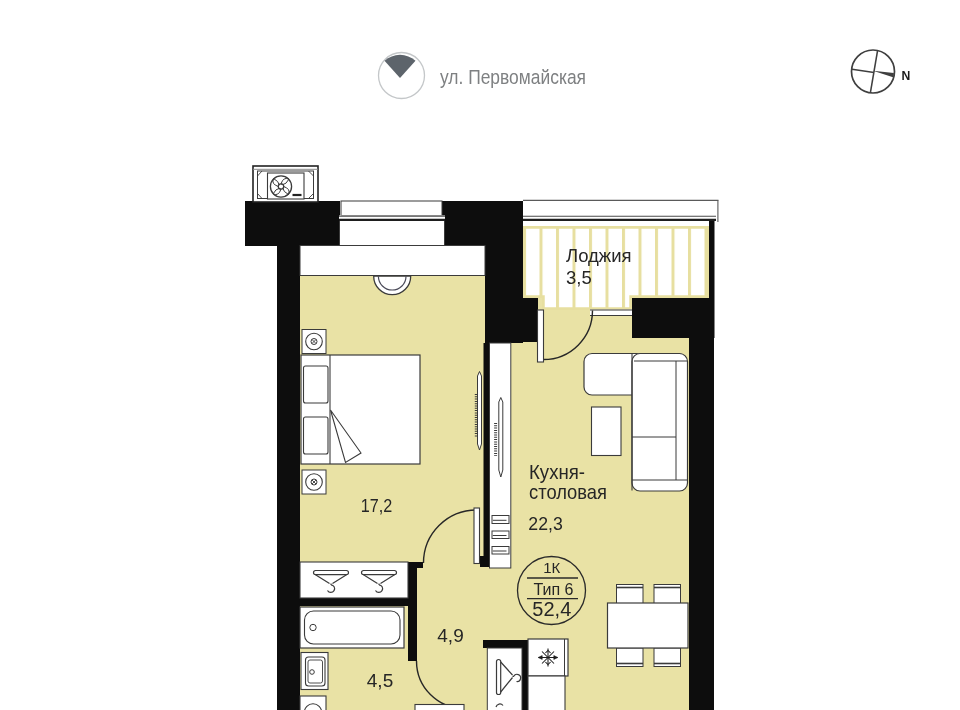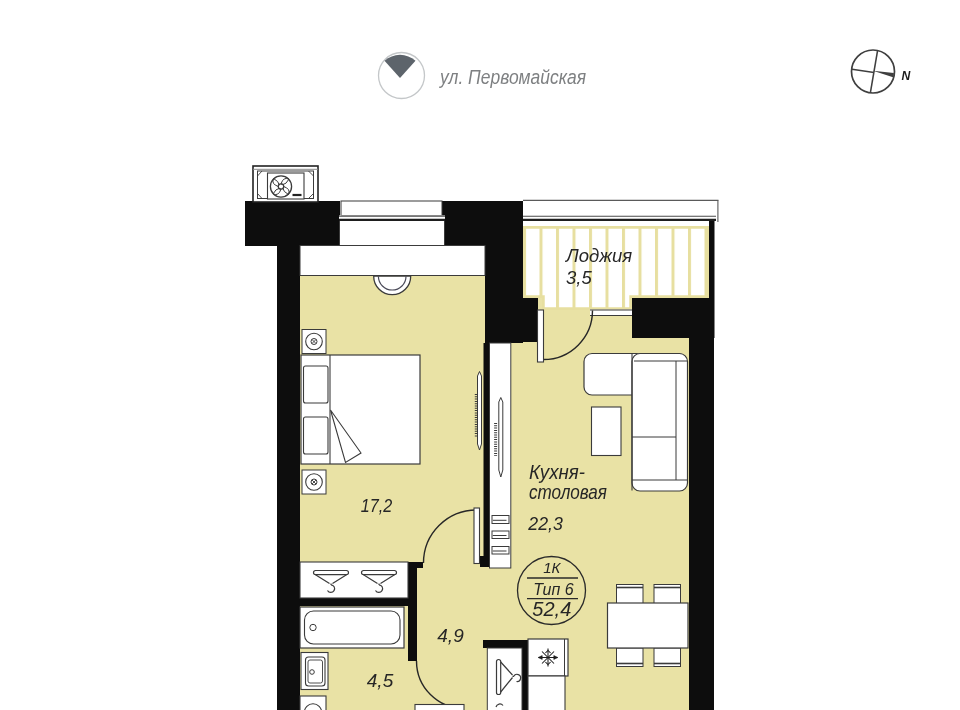--- a/index.html
+++ b/index.html
@@ -1,16 +1,16 @@
 <!DOCTYPE html>
 <html><head>
 <meta charset="utf-8">
 <style>
   html,body{margin:0;padding:0;background:#ffffff;}
-  .wrap{width:960px;height:710px;position:relative;overflow:hidden;background:#fff;font-style:italic;}
+  .wrap{width:960px;height:710px;position:relative;overflow:hidden;background:#fff;}
   svg{display:block;}
   text{font-family:"Liberation Sans", sans-serif;}
 </style>
 </head>
 <body>
 <div class="wrap">
 <svg width="960" height="710" viewBox="0 0 960 710">
 <defs>
   <pattern id="hatch" x="523" y="0" width="16.5" height="8" patternUnits="userSpaceOnUse">
     <rect x="0" y="0" width="16.5" height="8" fill="#ffffff"></rect>

